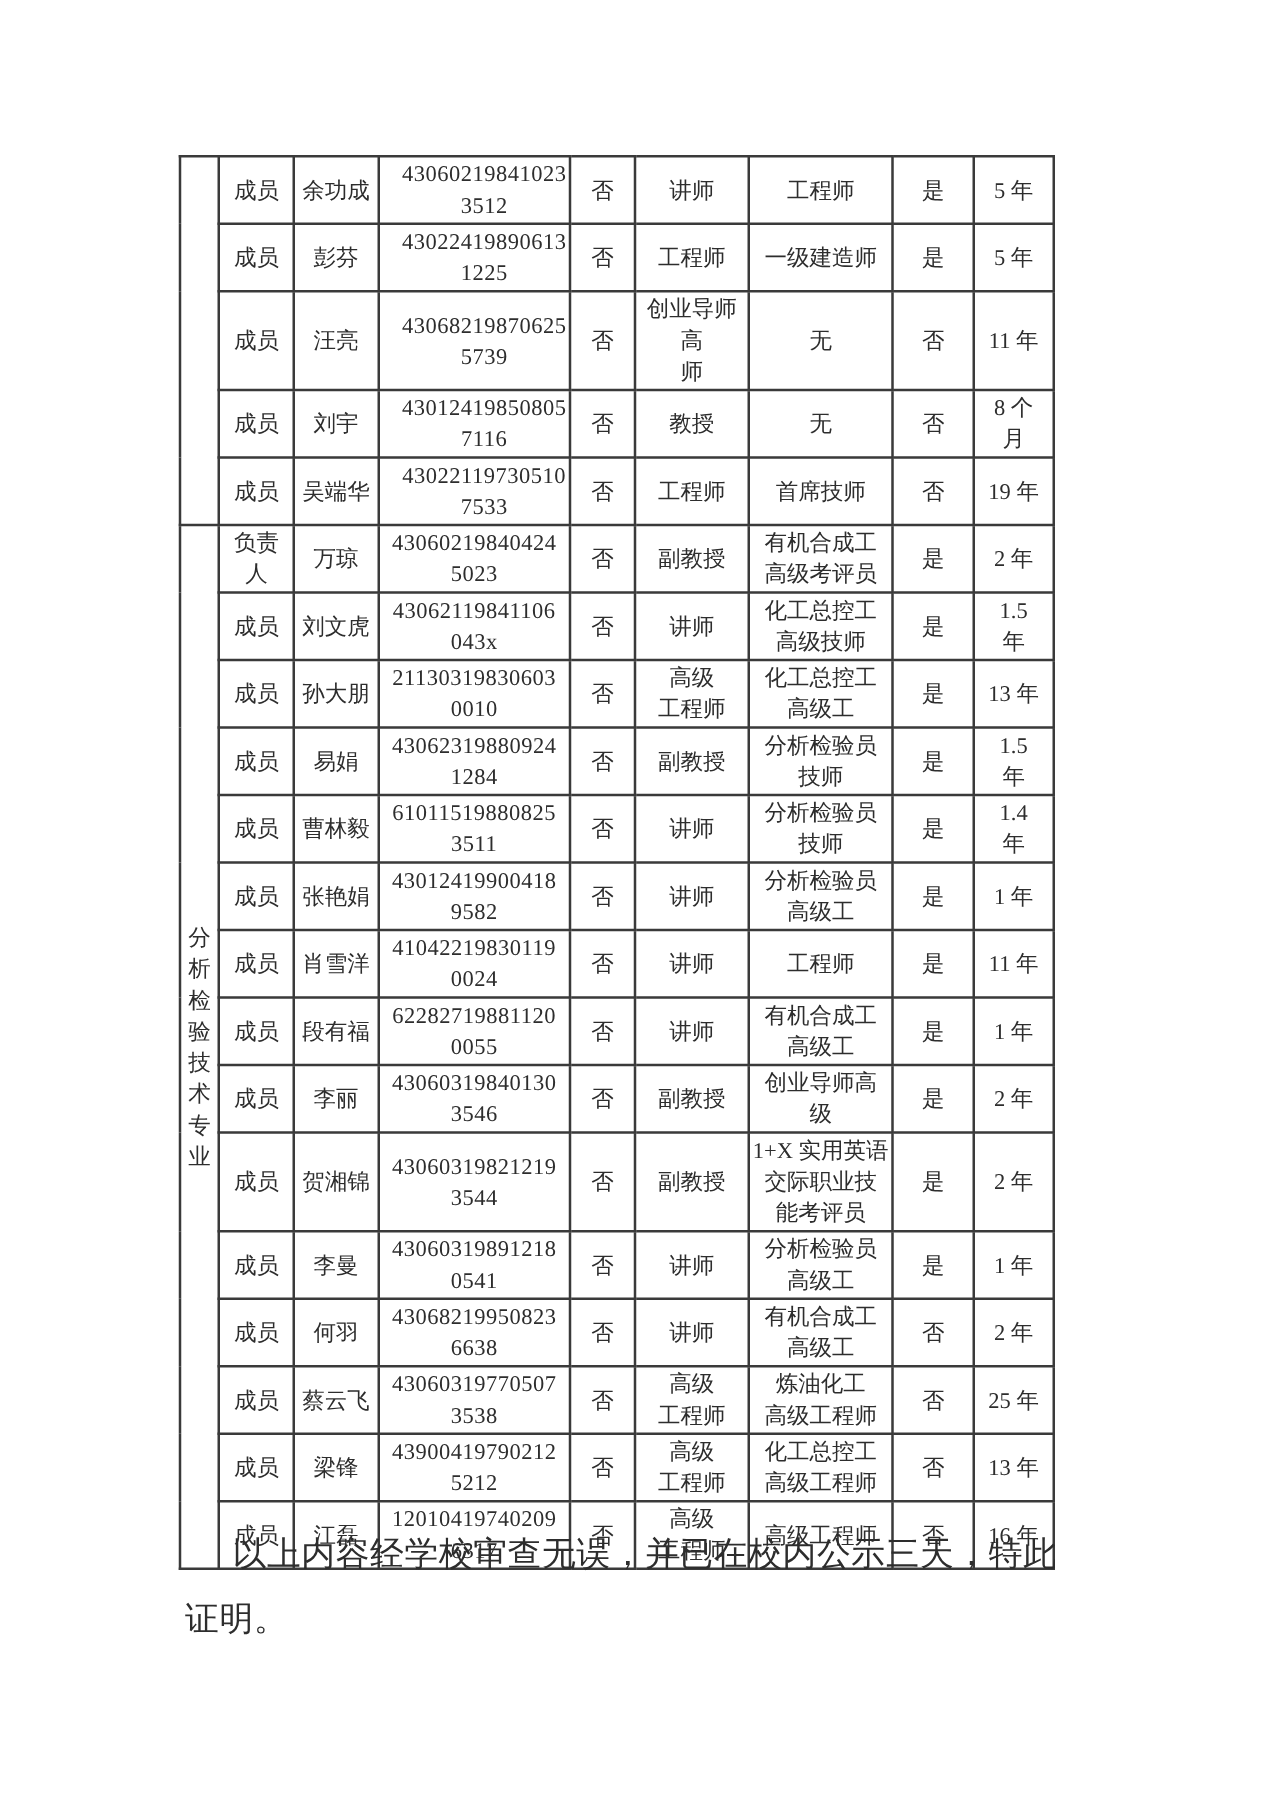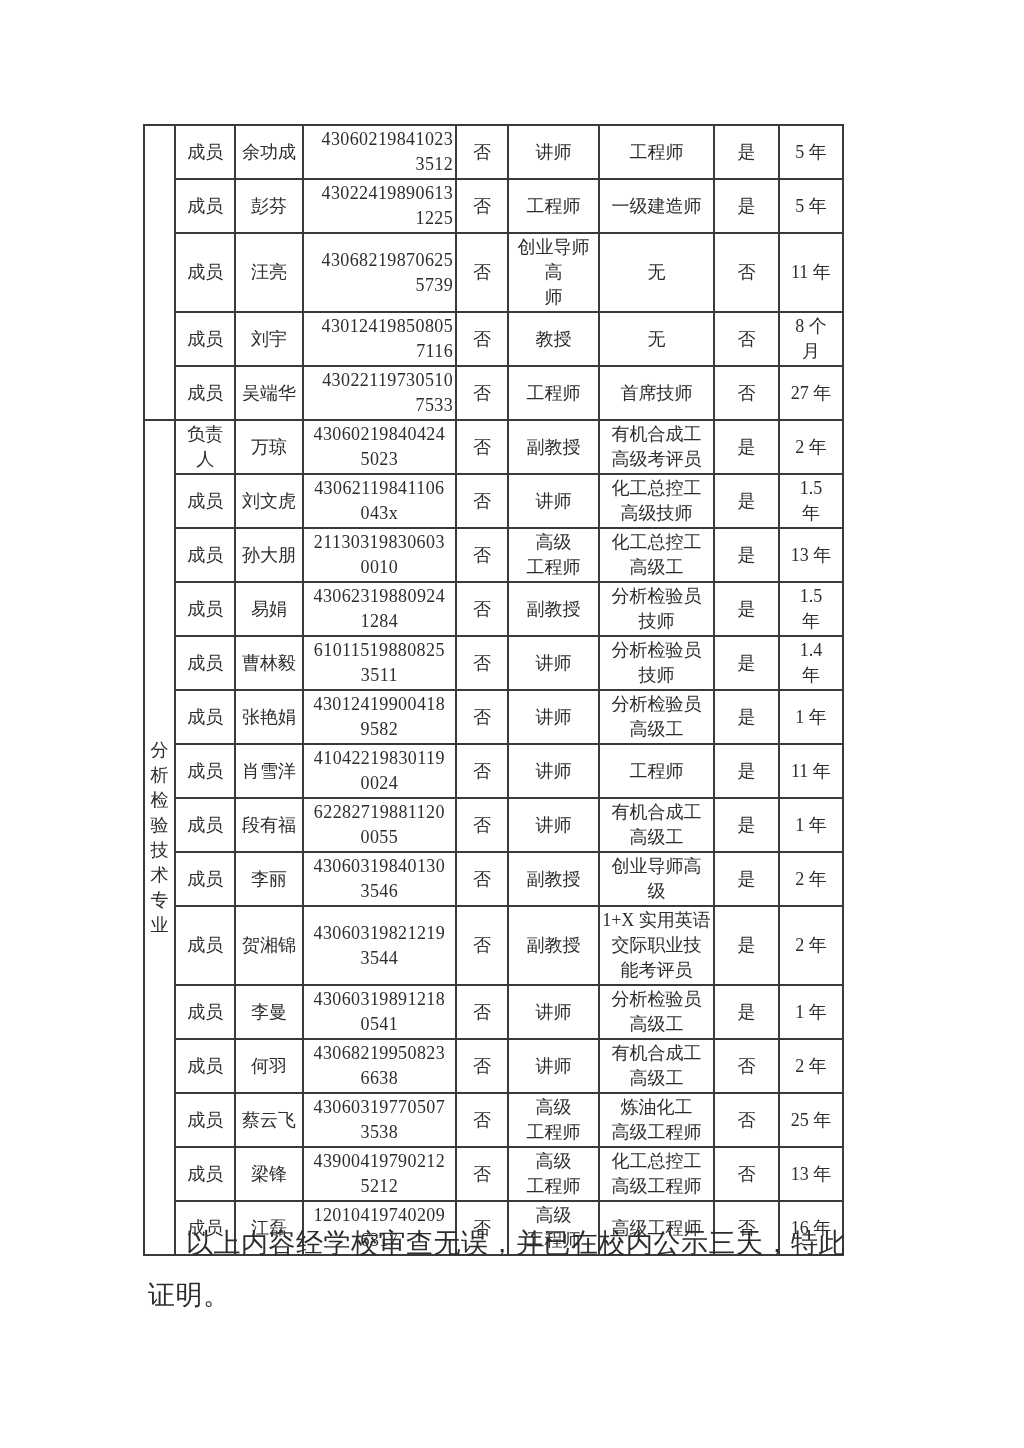--- a/index.html
+++ b/index.html
@@ -21,21 +21,21 @@
     text-align:center;vertical-align:middle;
     font-size:18px;line-height:25px;
     padding:1px 2px;
     white-space:pre-line;
     overflow:hidden;
   }
   td.group-cell{
     font-size:19px;line-height:26px;padding:0;
   }
   td.c-id{letter-spacing:0.4px;}
-  td.c-id.id-left{text-align:right;padding-left:18px;}
+  td.c-id.id-left{text-align:center;padding-left:18px;}
   td.c-cert{padding:1px 1px;}
   .footer{
     position:absolute;left:148px;top:1217px;width:762px;
     font-size:27px;line-height:52px;color:#2d2d2d;
     white-space:pre-line;text-indent:38px;
     letter-spacing:0.5px;
   }
 </style>
 </head>
 <body>
@@ -104,21 +104,21 @@
         </tr>
         <tr>
           <td class="c-role">成员</td>
           <td class="c-name">吴端华</td>
           <td class="c-id id-left">43022119730510
 7533</td>
           <td class="c-external">否</td>
           <td class="c-title">工程师</td>
           <td class="c-cert">首席技师</td>
           <td class="c-dual">否</td>
-          <td class="c-years">27 年</td>
+          <td class="c-years">19 年</td>
         </tr>
         <tr>
           <td rowspan="15" class="group-cell">分
 析
 检
 验
 技
 术
 专
 业</td>

